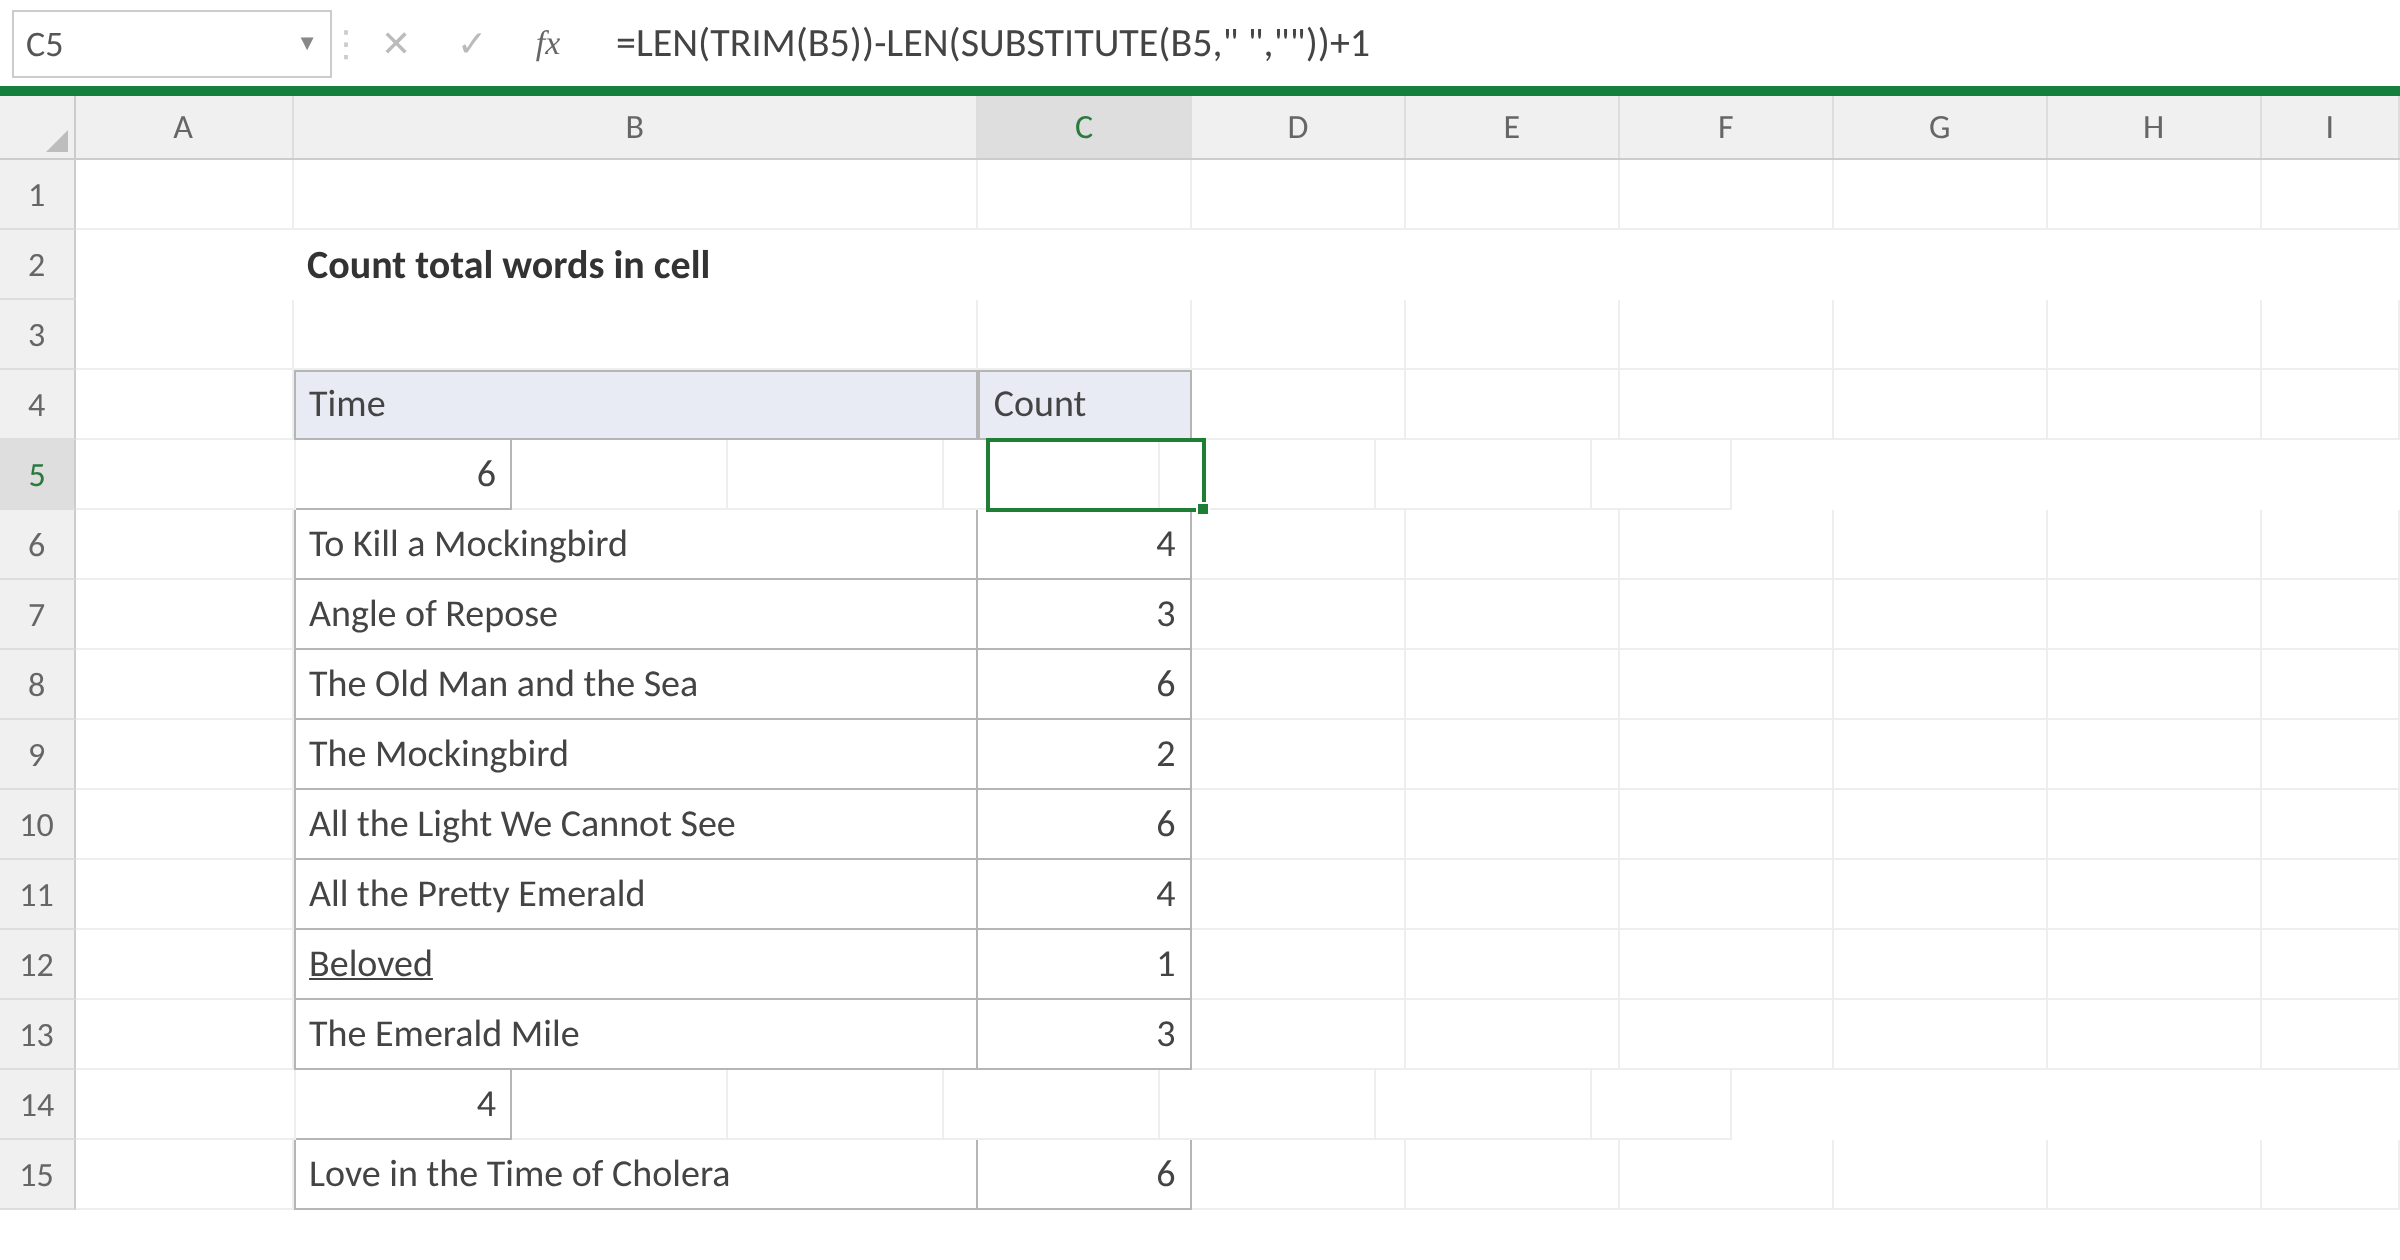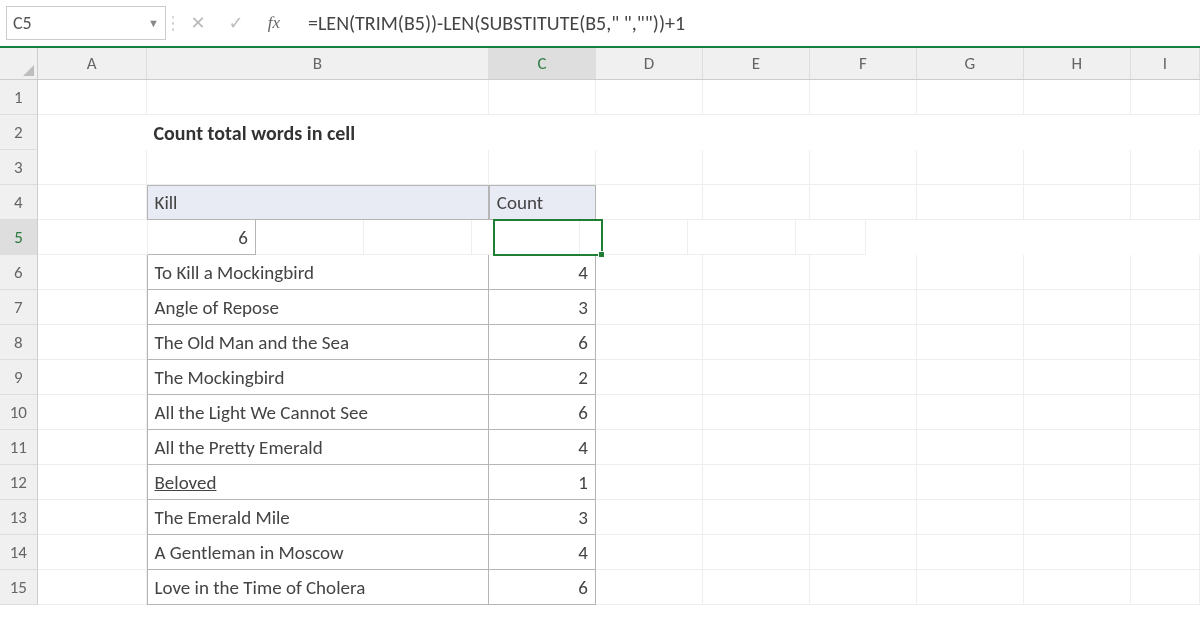--- a/index.html
+++ b/index.html
@@ -9,21 +9,21 @@
     color: #444;
     background: #fff;
     overflow: hidden;
     width: 1200px;
     height: 630px;
   }
   .formula-bar {
     display: flex;
     align-items: center;
     height: 48px;
-    border-bottom: 2px solid #15803d;
+    border-bottom: 5px solid #15803d;
     background: #fff;
     padding: 4px 6px;
     gap: 2px;
   }
   .name-box-wrap {
     display: flex;
     align-items: center;
     border: 1px solid #ccc;
     height: 34px;
     background: #fff;
@@ -237,21 +237,21 @@
         <div class="cell" style="width: 108px;"></div>
         <div class="cell" style="width: 108px;"></div>
         <div class="cell" style="width: 108px;"></div>
         <div class="cell" style="width: 108px;"></div>
         <div class="cell" style="width: 108px;"></div>
         <div class="cell" style="width: 70px;"></div>
       </div>
       <div class="row">
         <div class="row-h">4</div>
         <div class="cell" style="width: 110px;"></div>
-        <div class="cell data-header" style="width: 346px;">Kill</div>
+        <div class="cell data-header" style="width: 346px;">Time</div>
         <div class="cell data-header" style="width: 108px; border-left: none;">Count</div>
         <div class="cell" style="width: 108px;"></div>
         <div class="cell" style="width: 108px;"></div>
         <div class="cell" style="width: 108px;"></div>
         <div class="cell" style="width: 108px;"></div>
         <div class="cell" style="width: 108px;"></div>
         <div class="cell" style="width: 70px;"></div>
       </div>
       <div class="row">
         <div class="row-h active">5</div>
@@ -356,21 +356,20 @@
         <div class="cell" style="width: 108px;"></div>
         <div class="cell" style="width: 108px;"></div>
         <div class="cell" style="width: 108px;"></div>
         <div class="cell" style="width: 108px;"></div>
         <div class="cell" style="width: 108px;"></div>
         <div class="cell" style="width: 70px;"></div>
       </div>
       <div class="row">
         <div class="row-h">14</div>
         <div class="cell" style="width: 110px;"></div>
-        <div class="cell data-cell-b" style="width: 346px;">A Gentleman in Moscow</div>
         <div class="cell data-cell-c num" style="width: 108px;">4</div>
         <div class="cell" style="width: 108px;"></div>
         <div class="cell" style="width: 108px;"></div>
         <div class="cell" style="width: 108px;"></div>
         <div class="cell" style="width: 108px;"></div>
         <div class="cell" style="width: 108px;"></div>
         <div class="cell" style="width: 70px;"></div>
       </div>
       <div class="row">
         <div class="row-h">15</div>

